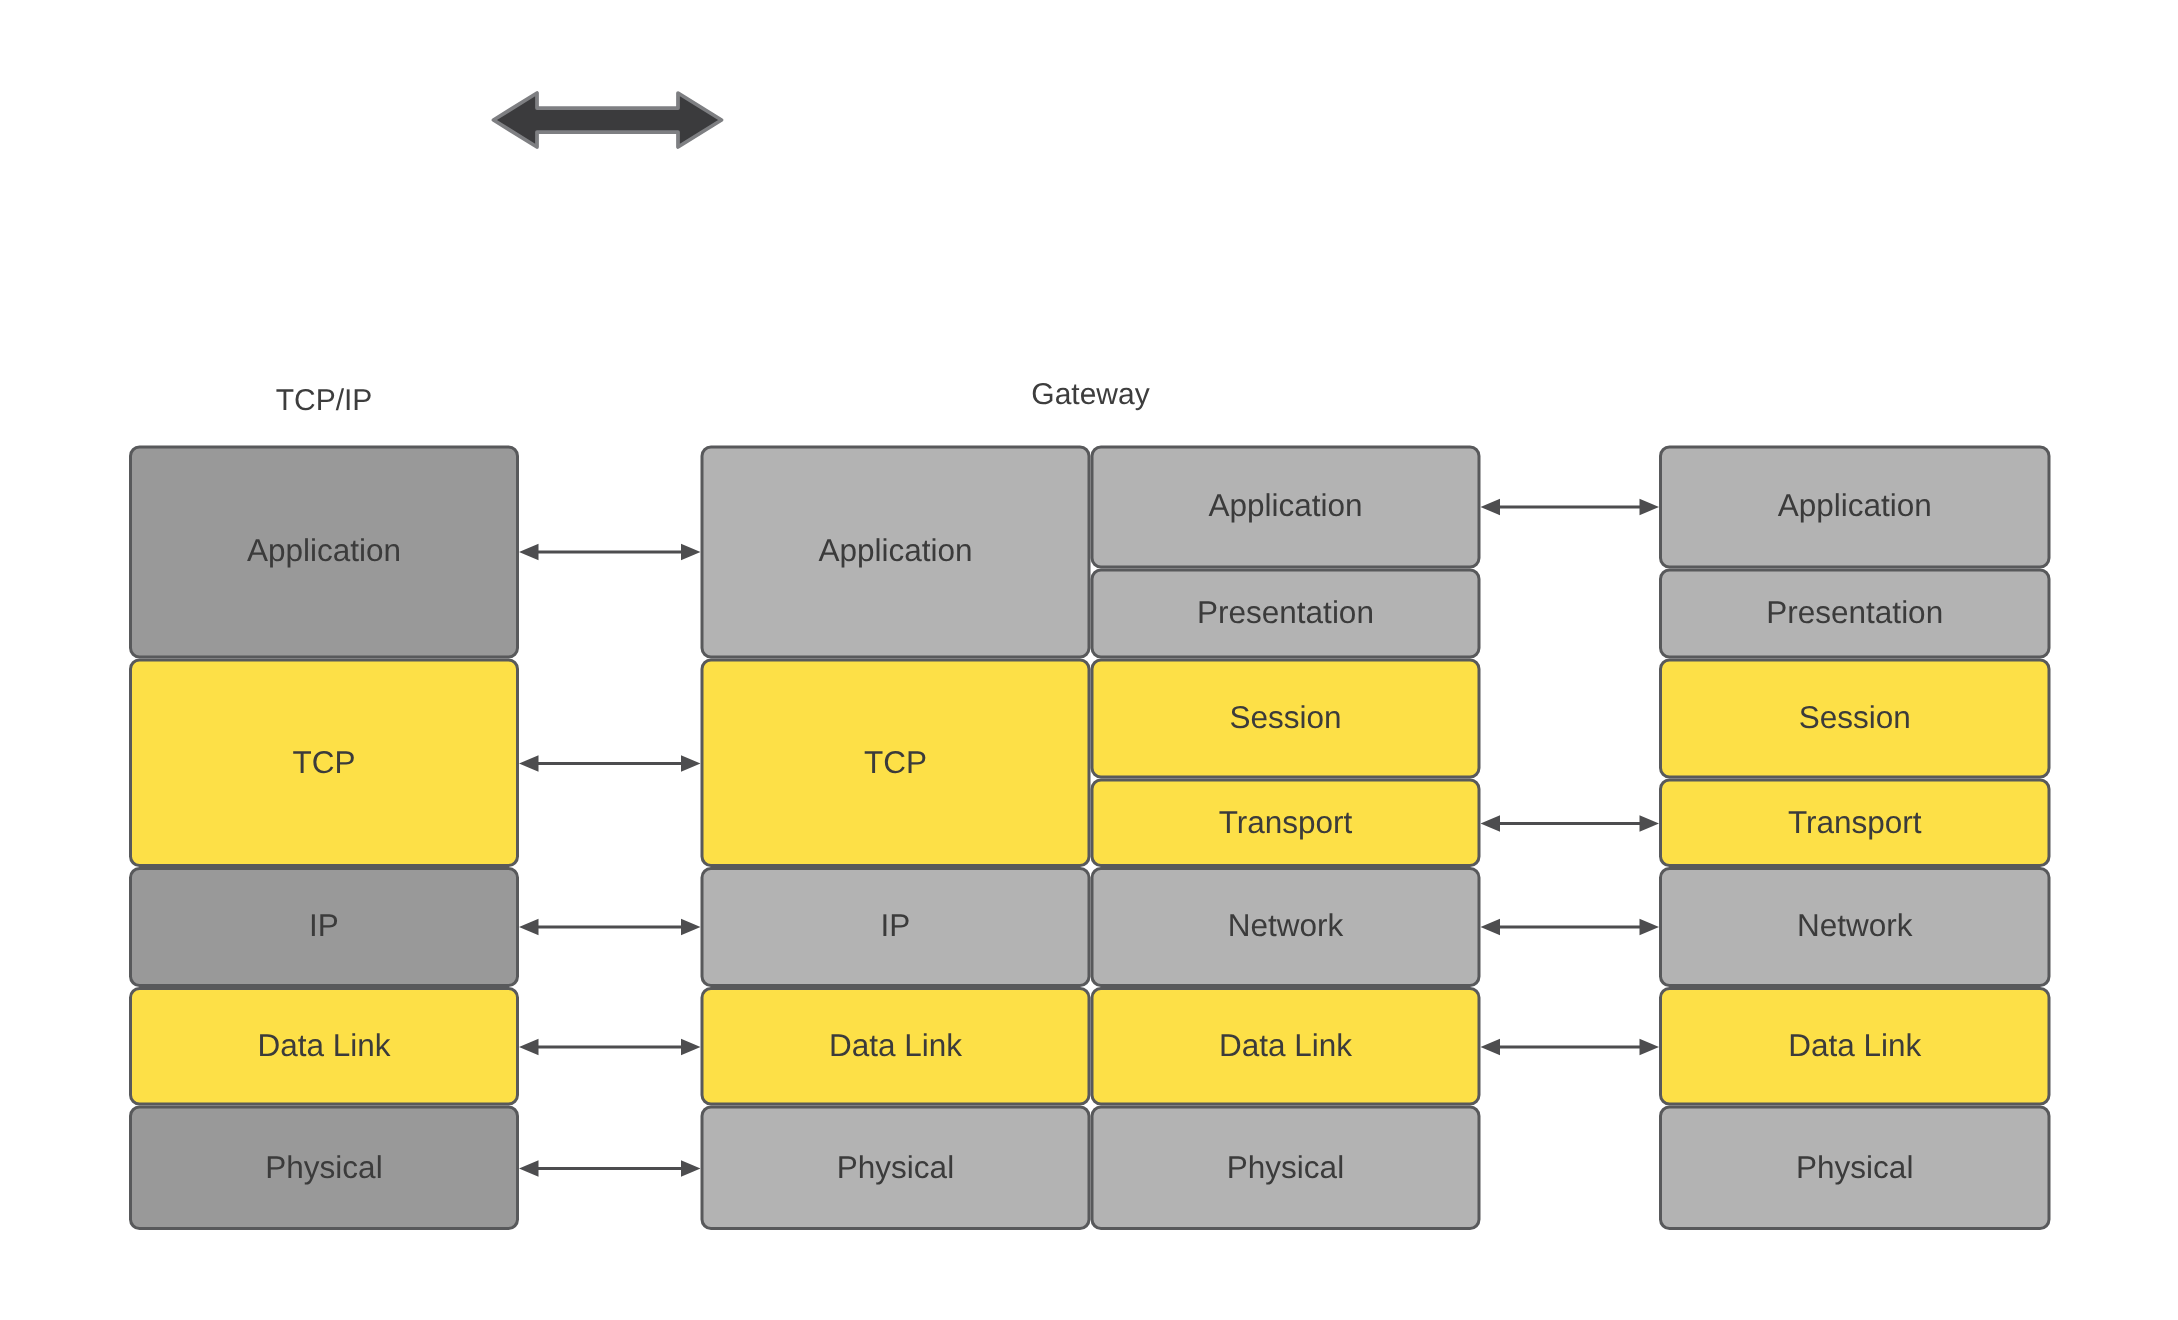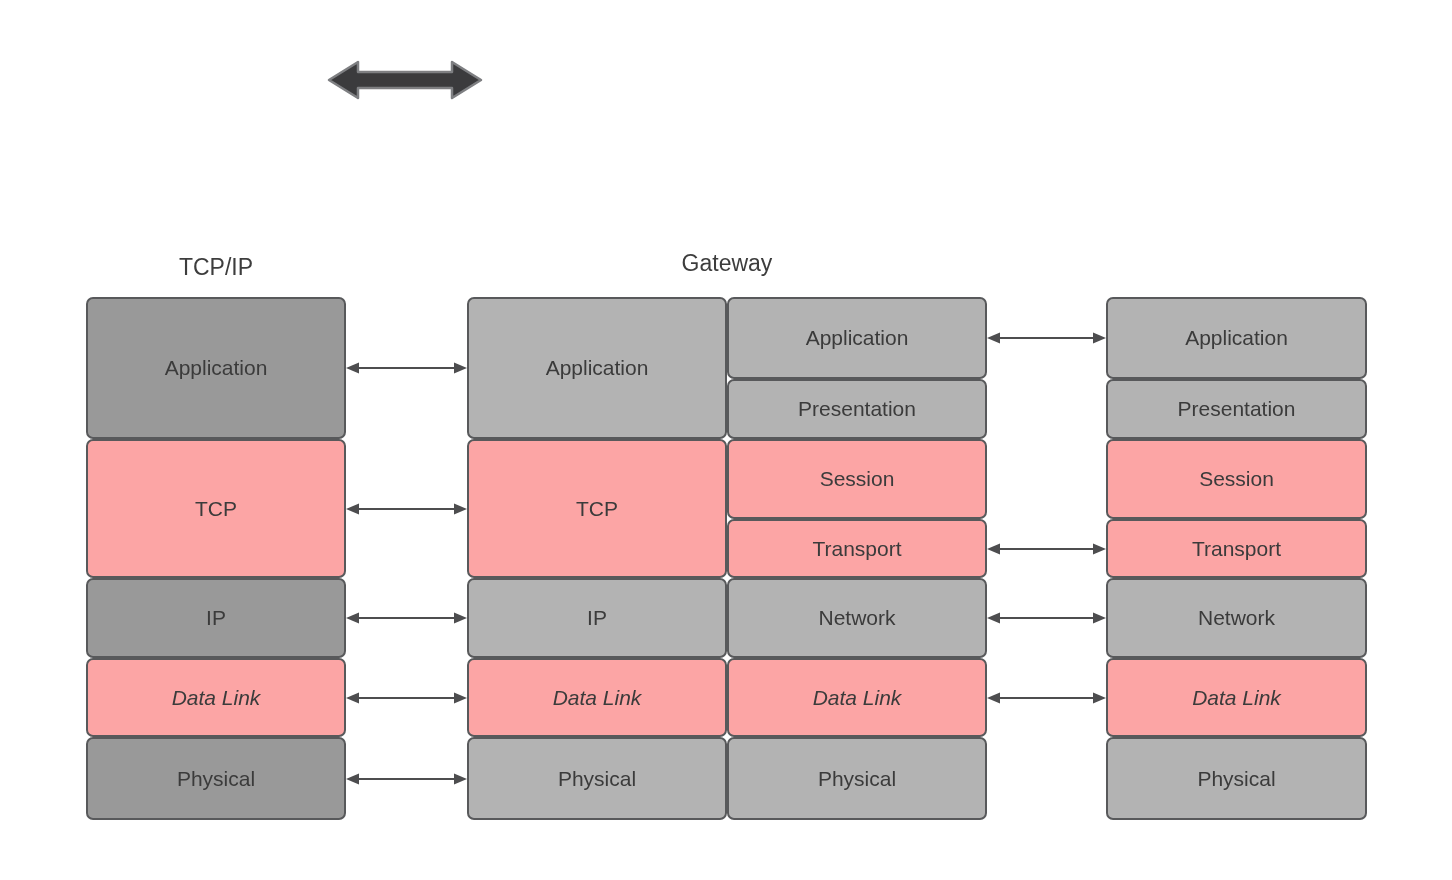--- a/index.html
+++ b/index.html
@@ -7,43 +7,43 @@
     width: 1452px; height: 880px;
     position: relative;
     background: #ffffff;
     font-family: "Liberation Sans", sans-serif;
     overflow: hidden;
   }
   .col-title {
     position: absolute;
     height: 22px; line-height: 22px;
     text-align: center;
-    font-size: 23px;
+    font-size: 20px;
     color: #3d3d3d;
   }
   .stack { position: absolute; width: 260px; }
   .cell {
     box-sizing: border-box;
     border: 2.5px solid #58595b;
     border-radius: 7px;
     display: flex;
     align-items: center;
     justify-content: center;
     font-size: 21px;
     color: #3b3b3b;
     text-align: center;
   }
   .dark  { background: #999999; }
   .light { background: #b3b3b3; }
-  .white-cell { background: #fca5a5; }
+  .white-cell { background: #fde047; }
   .h142 { height: 142px; }
   .h139 { height: 139px; }
   .h82  { height: 82px; }
   .h80  { height: 80px; }
-  .h79  { height: 79px; font-style: italic; }
+  .h79  { height: 79px; }
   .h83  { height: 83px; }
   .h60  { height: 60px; text-align: center; }
   .h59  { height: 59px; }
   .harrow { position: absolute; }
   .harrow line    { stroke: #4d4d4f; stroke-width: 2; }
   .harrow polygon { fill: #4d4d4f; }
   .thick-arrow polygon {
     fill: #3b3b3d;
     stroke: #7e7f82;
     stroke-width: 2.5;

